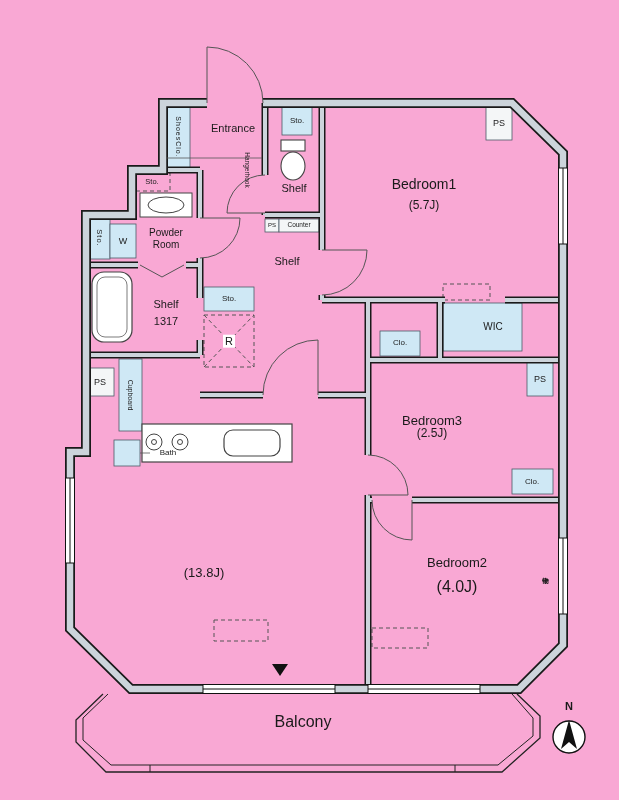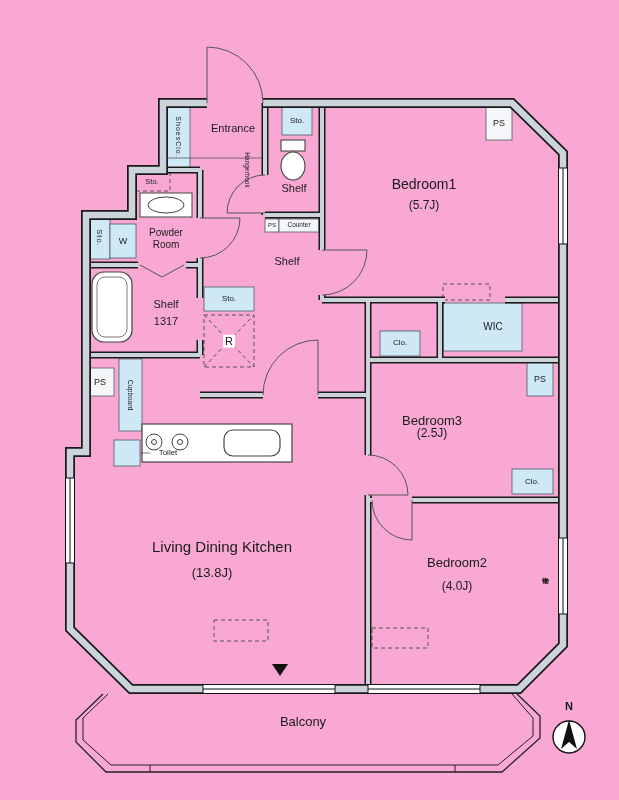--- a/index.html
+++ b/index.html
@@ -143,27 +143,26 @@
 <div class="lbl" style="left:287px;top:261px;font-size:11px">Shelf</div>
 <div class="lbl" style="left:166px;top:304px;font-size:11px">Shelf</div>
 <div class="lbl" style="left:166px;top:321px;font-size:11px">1317</div>
 <div class="lbl" style="left:229px;top:299px;font-size:8px">Sto.</div>
 <div class="lbl" style="left:229px;top:341px;font-size:11px;background:#fff;padding:0 2px">R</div>
 <div class="lbl" style="left:400px;top:343px;font-size:8px">Clo.</div>
 <div class="lbl" style="left:493px;top:327px;font-size:10px">WIC</div>
 <div class="lbl" style="left:100px;top:382px;font-size:9px">PS</div>
 <div class="lbl" style="left:540px;top:379px;font-size:9px">PS</div>
 <div class="vlbl" style="left:130px;top:395px;font-size:7px;letter-spacing:0">Cupboard</div>
-<div class="lbl" style="left:168px;top:453px;font-size:8px">Toilet</div>
+<div class="lbl" style="left:168px;top:453px;font-size:8px">Bath</div>
 <div class="lbl" style="left:432px;top:421px;font-size:13px">Bedroom3</div>
 <div class="lbl" style="left:432px;top:434px;font-size:12px">(2.5J)</div>
 <div class="lbl" style="left:532px;top:482px;font-size:8px">Clo.</div>
-<div class="lbl" style="left:222px;top:547px;font-size:15px">Living Dining Kitchen</div>
-<div class="lbl" style="left:212px;top:573px;font-size:13px">(13.8J)</div>
+<div class="lbl" style="left:204px;top:573px;font-size:13px">(13.8J)</div>
 <div class="lbl" style="left:457px;top:563px;font-size:13px">Bedroom2</div>
-<div class="lbl" style="left:457px;top:587px;font-size:12px">(4.0J)</div>
+<div class="lbl" style="left:457px;top:587px;font-size:16px">(4.0J)</div>
 <div class="vlbl" style="left:545px;top:572px;font-size:6.5px;letter-spacing:0">物干金物</div>
 <div class="lbl" style="left:272px;top:225px;font-size:6px">PS</div>
 <div class="lbl" style="left:299px;top:225px;font-size:6.5px">Counter</div>
-<div class="lbl" style="left:303px;top:722px;font-size:13px">Balcony</div>
+<div class="lbl" style="left:303px;top:722px;font-size:16px">Balcony</div>
 <div class="lbl" style="left:569px;top:706px;font-size:11px;font-weight:bold">N</div>
 
 </div>
 
 </body></html>

